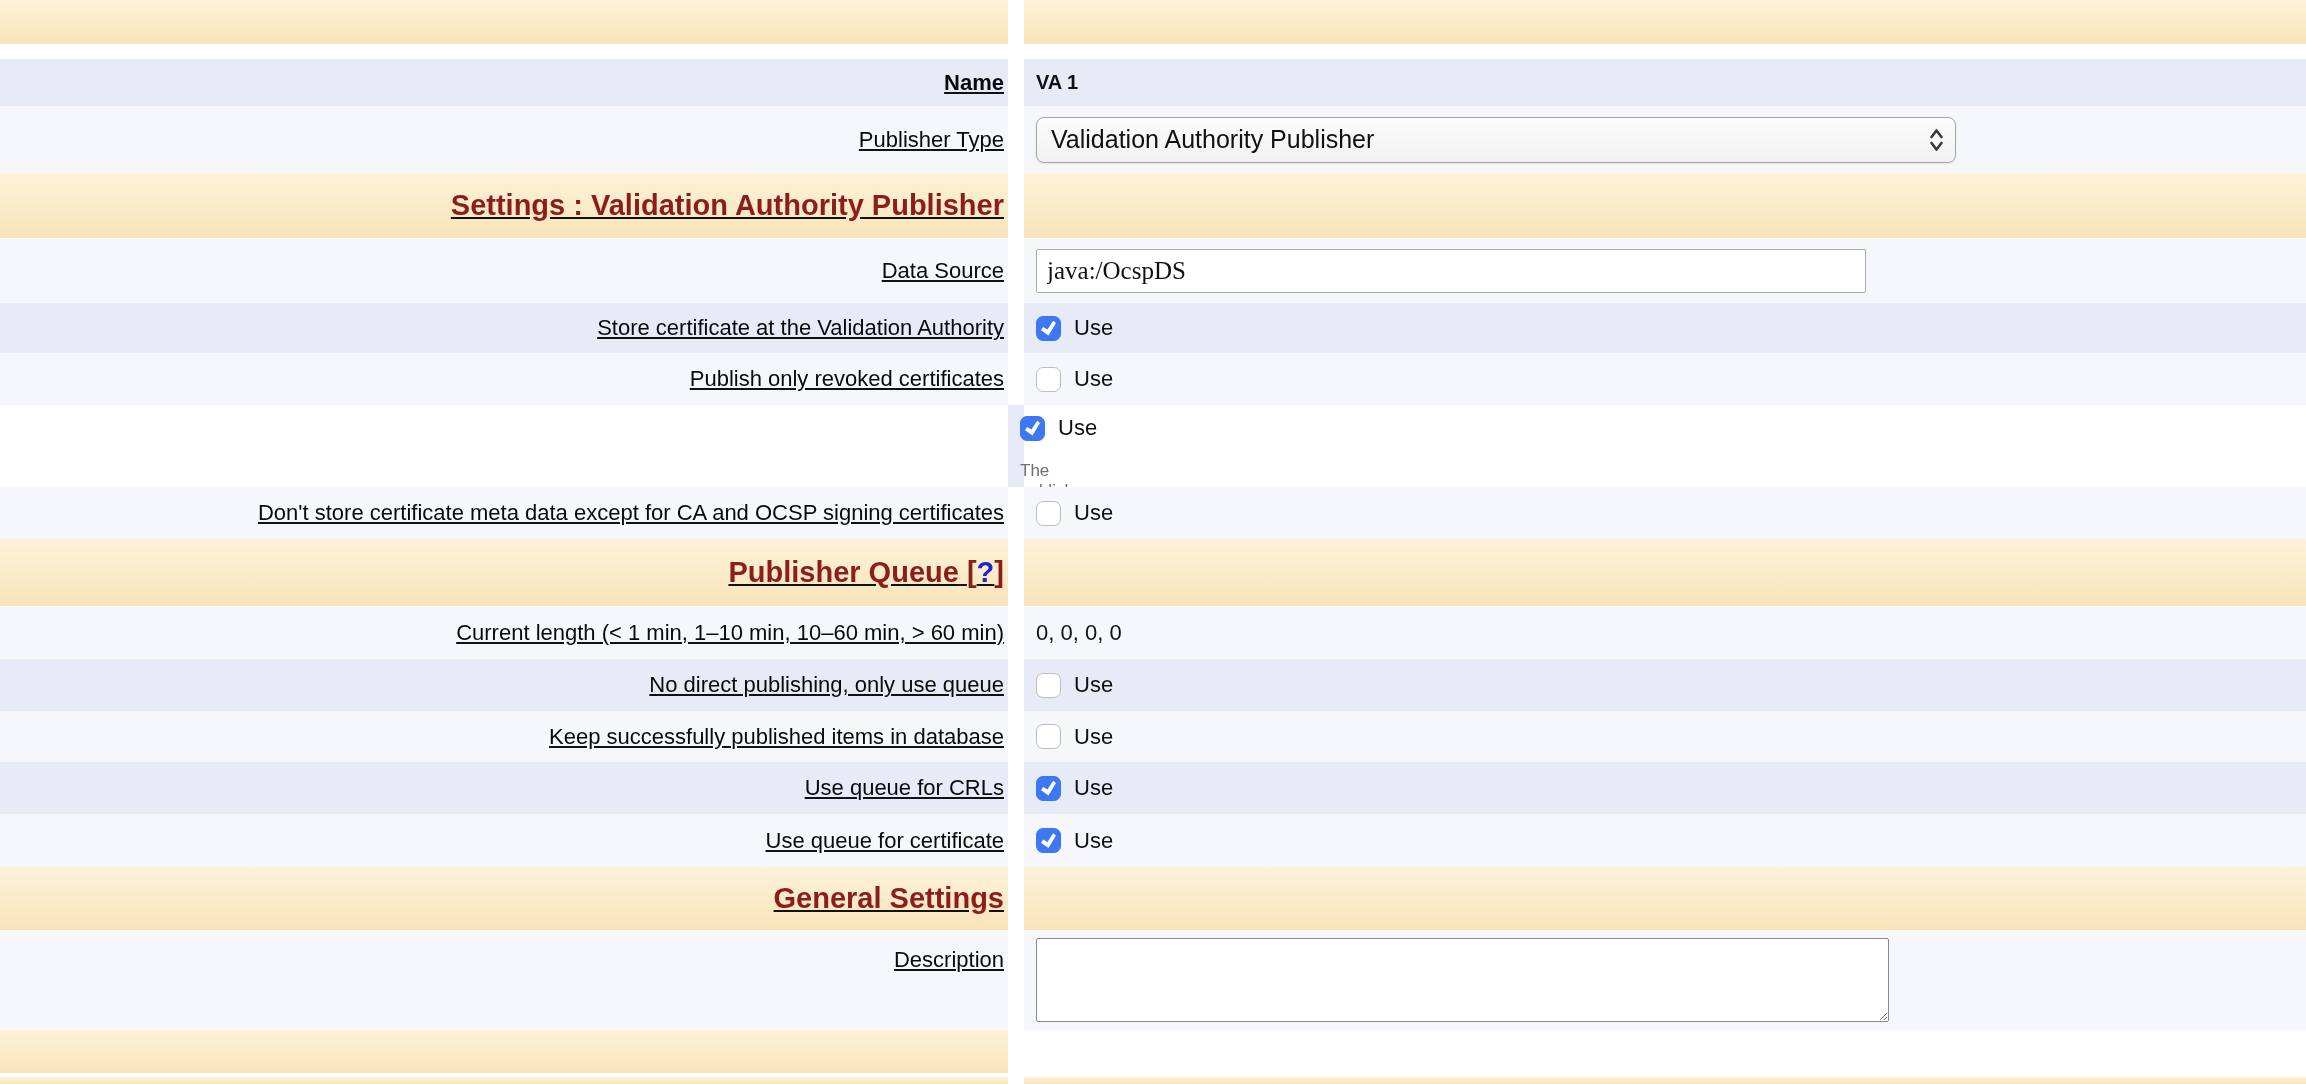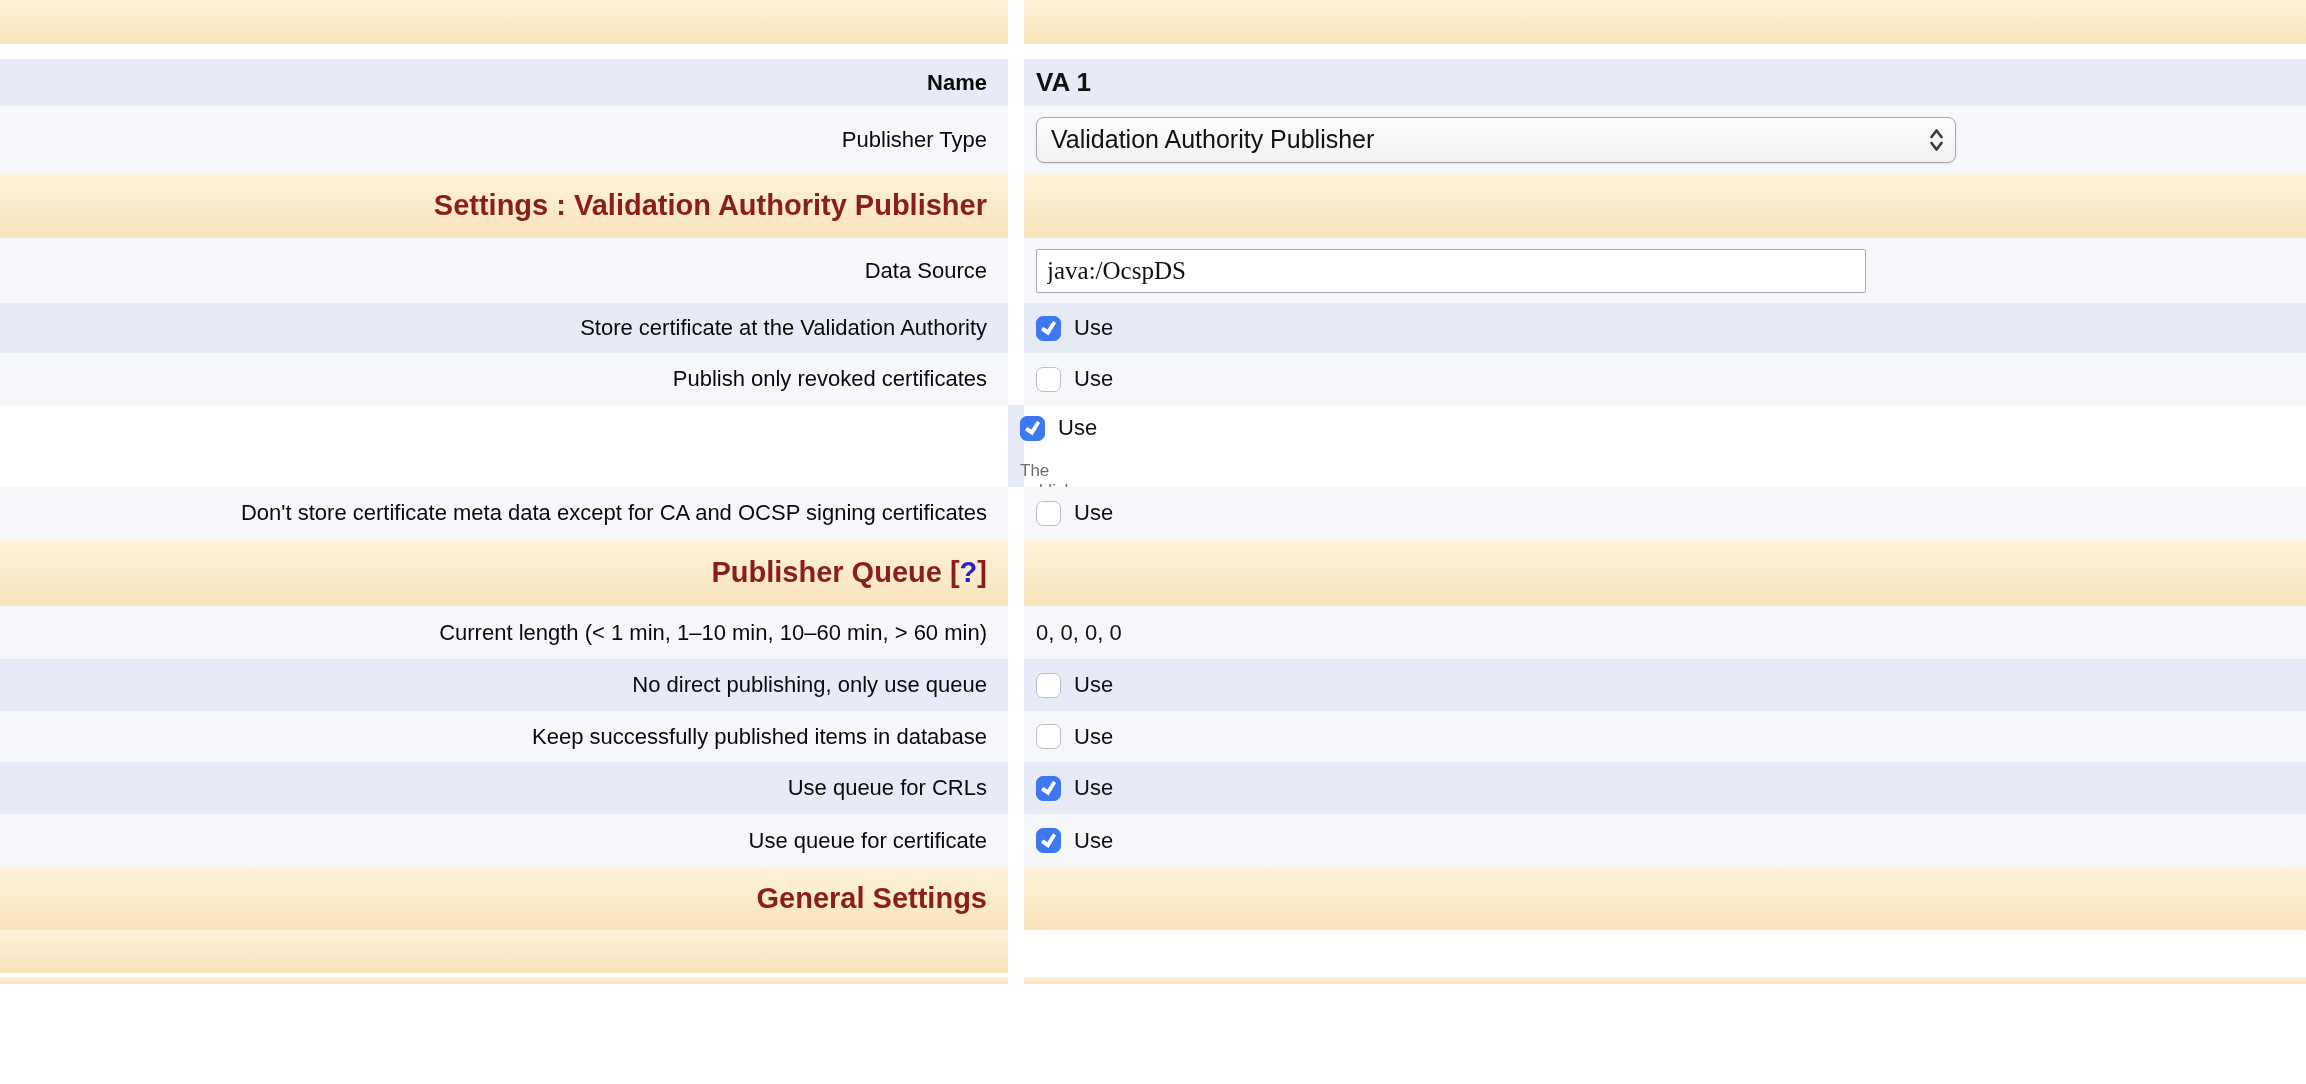--- a/index.html
+++ b/index.html
@@ -5,32 +5,32 @@
   * { box-sizing: border-box; margin: 0; padding: 0; }
   html, body { background: #ffffff; }
   body {
     width: 2306px;
     font-family: "Liberation Sans", sans-serif;
     color: #111111;
   }
   .page { width: 2306px; height: 1084px; background: #ffffff; overflow: hidden; }
 
   .row { display: grid; grid-template-columns: 1008px 16px 1fr; }
-  .cl { display: flex; align-items: center; justify-content: flex-end; padding-right: 21px; text-align: right; }
+  .cl { display: flex; align-items: center; justify-content: flex-end; padding-right: 4px; text-align: right; text-decoration: underline; }
   .cr { display: flex; align-items: center; padding-left: 12px; }
   .gapcol { background: #ffffff; }
 
   .bg-a .cl, .bg-a .cr { background: #F5F7FB; }
   .bg-b .cl, .bg-b .cr { background: #E7EBF8; }
   .band .cl, .band .cr { background: linear-gradient(180deg, #FDF2DA 0%, #F8E4BA 100%); }
   .spacer { background: #ffffff; }
 
   .lbl { font-size: 22px; line-height: 1.25; color: #0a0a0a; }
   .lbl-bold { font-weight: 700; }
-  .val-bold { font-size: 26px; font-weight: 700; }
+  .val-bold { font-size: 20px; font-weight: 700; }
   .plainval { font-size: 22px; }
 
   .hdr { font-size: 29px; font-weight: 700; color: #8B1D1D; line-height: 1.1; }
   .hdr .qlink { color: #2323CC; text-decoration: none; cursor: pointer; }
 
   
   .selectbox {
     width: 920px; height: 46px;
     border: 1px solid #A6A6A6; border-radius: 8px;
     background: linear-gradient(180deg, #FCFCFC 0%, #F1F1F1 100%);
@@ -281,20 +281,29 @@
   </div>
 
   <div class="row band" style="height:63px">
     <div class="cl">
         <span class="hdr">General Settings</span>
       </div>
     <div class="gapcol"></div>
     <div class="cr"></div>
   </div>
 
+  <div class="row bg-a" style="height:100px">
+    <div class="cl top-align" style="padding-top:16px">
+        <span class="lbl">Description</span>
+      </div>
+    <div class="gapcol"></div>
+    <div class="cr col">
+      <textarea class="desc-textarea" style=""></textarea>
+    </div>
+  </div>
 
   <div class="row band" style="height:43px">
     <div class="cl"></div>
     <div class="gapcol"></div>
   </div>
 
   <div class="row spacer" style="height:4px">
     <div></div>
       <div></div>
       <div></div>

